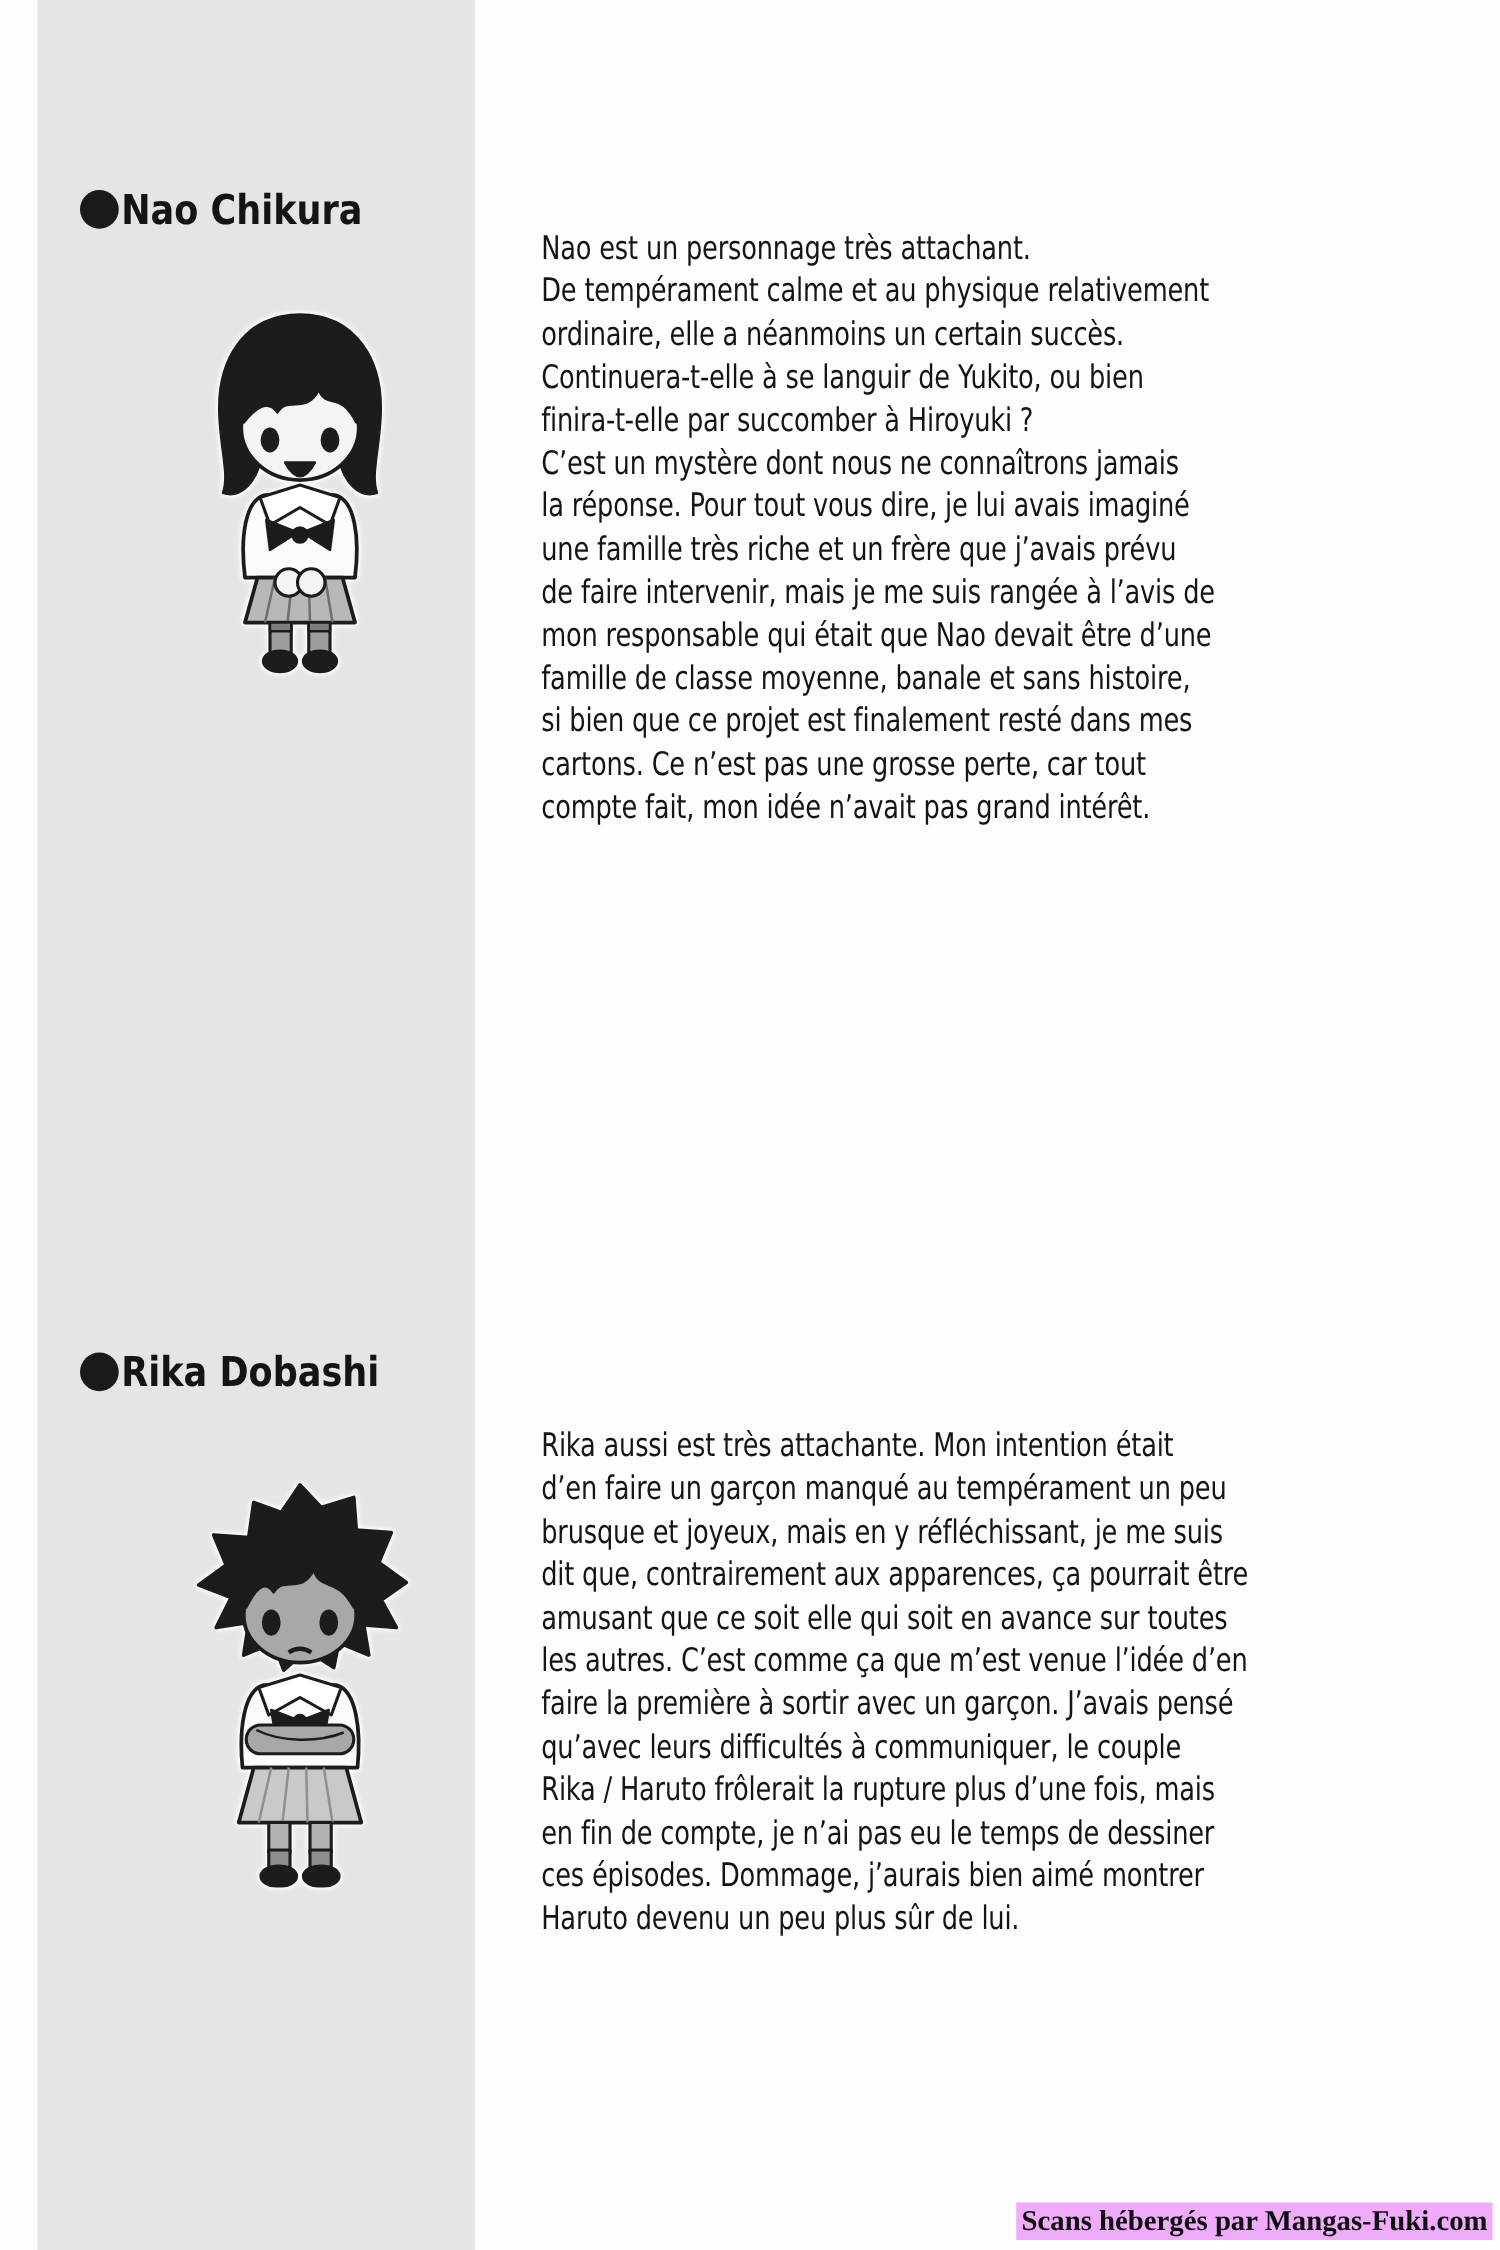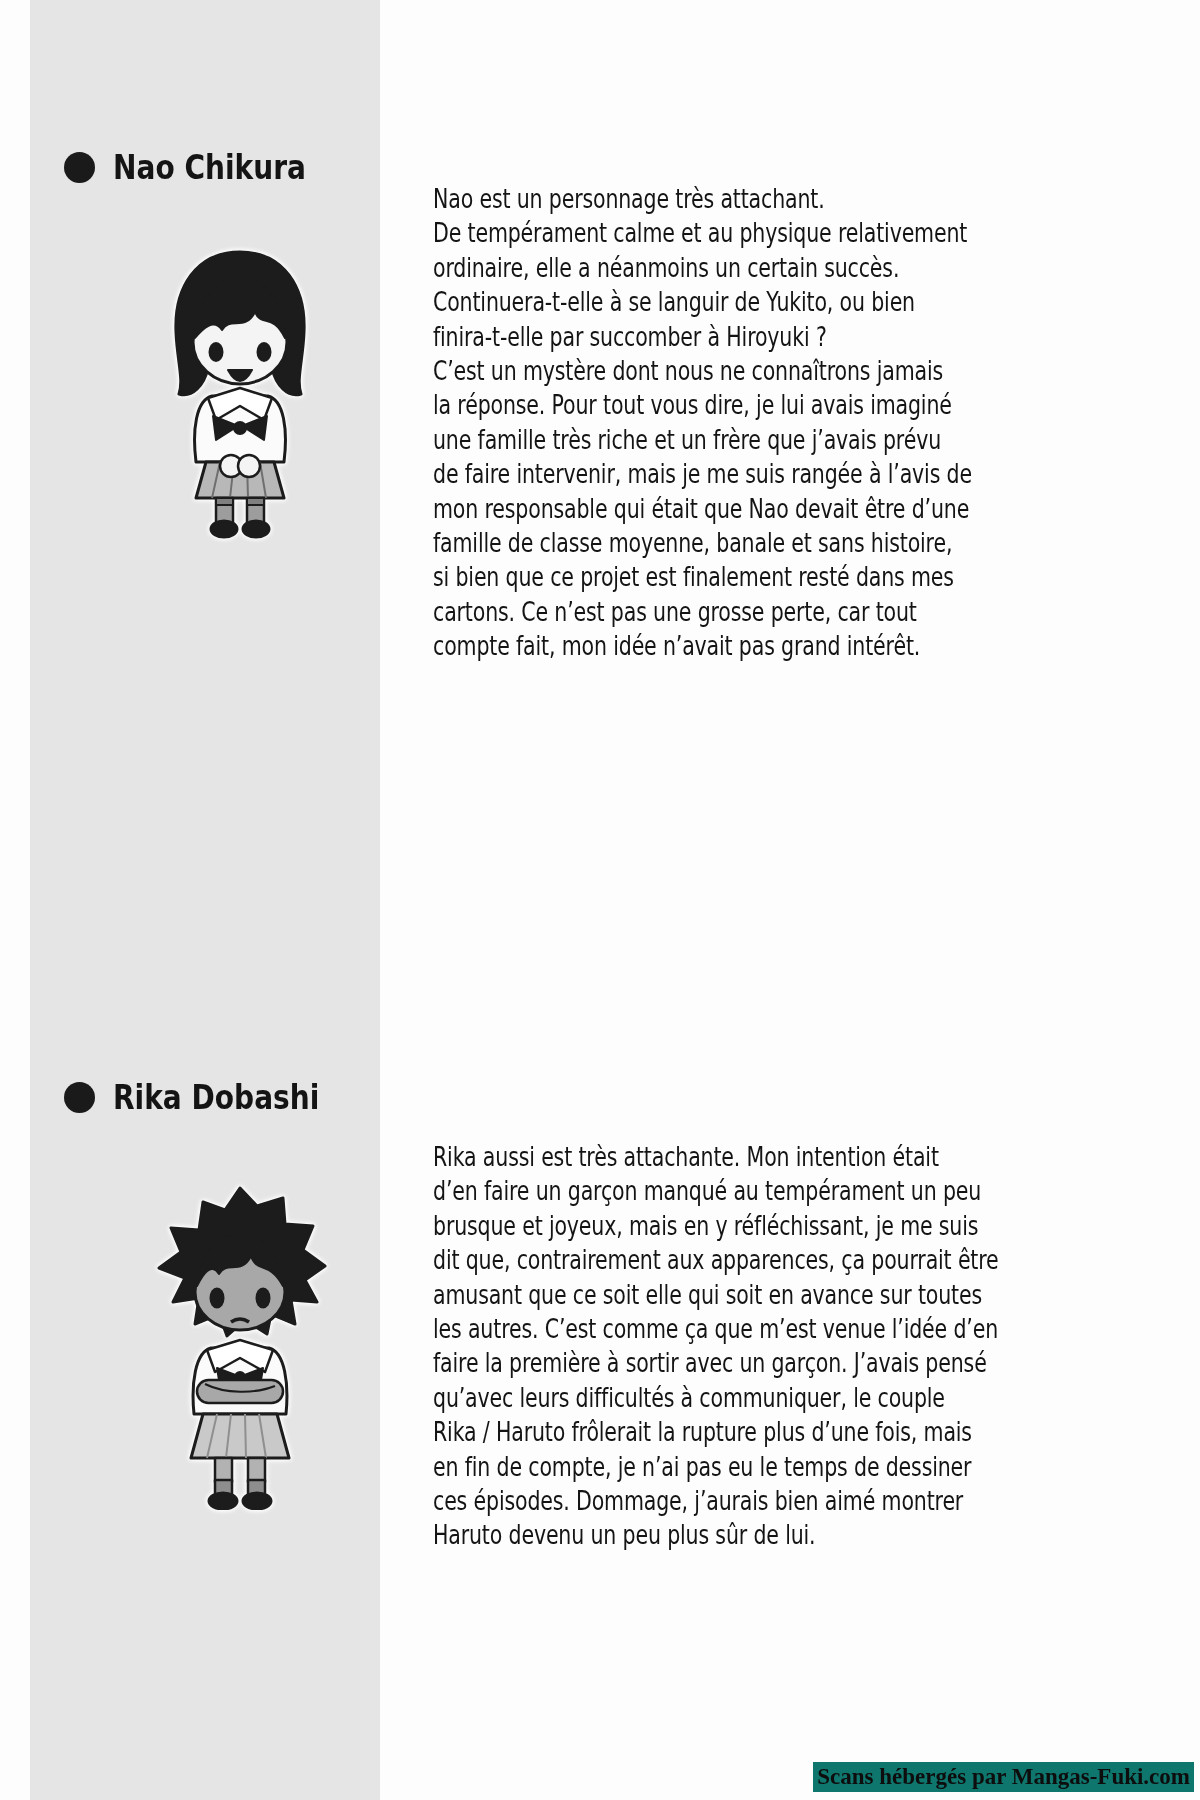--- a/index.html
+++ b/index.html
@@ -14,21 +14,21 @@
   .panel {
     position: absolute;
     left: 30px; top: 0;
     width: 350px; height: 1800px;
     background: #e5e5e5;
   }
   .section-heading {
     position: absolute;
     display: flex;
     align-items: center;
-    gap: 18px;
+    gap: 2px;
   }
   .bullet {
     width: 31px; height: 31px;
     border-radius: 50%;
     background: #1a1a1a;
     flex: 0 0 auto;
   }
   .heading-label {
     font-size: 33px;
     font-weight: 600;
@@ -54,21 +54,21 @@
     position: absolute;
     filter: drop-shadow(0 0 2px #ffffff) drop-shadow(0 0 2px #ffffff);
   }
   .watermark {
     position: absolute;
     right: 6px; bottom: 8px;
     font-family: "Liberation Serif", serif;
     font-weight: bold;
     font-size: 23px;
     color: #0d0d0d;
-    background: #0f766e;
+    background: #f0abfc;
     padding: 2px 4px;
   }
 </style>
 </head>
 <body>
 
 <div class="panel"></div>
 
 <div class="section-heading" style="left:64px; top:148px;">
   <div class="bullet"></div>

